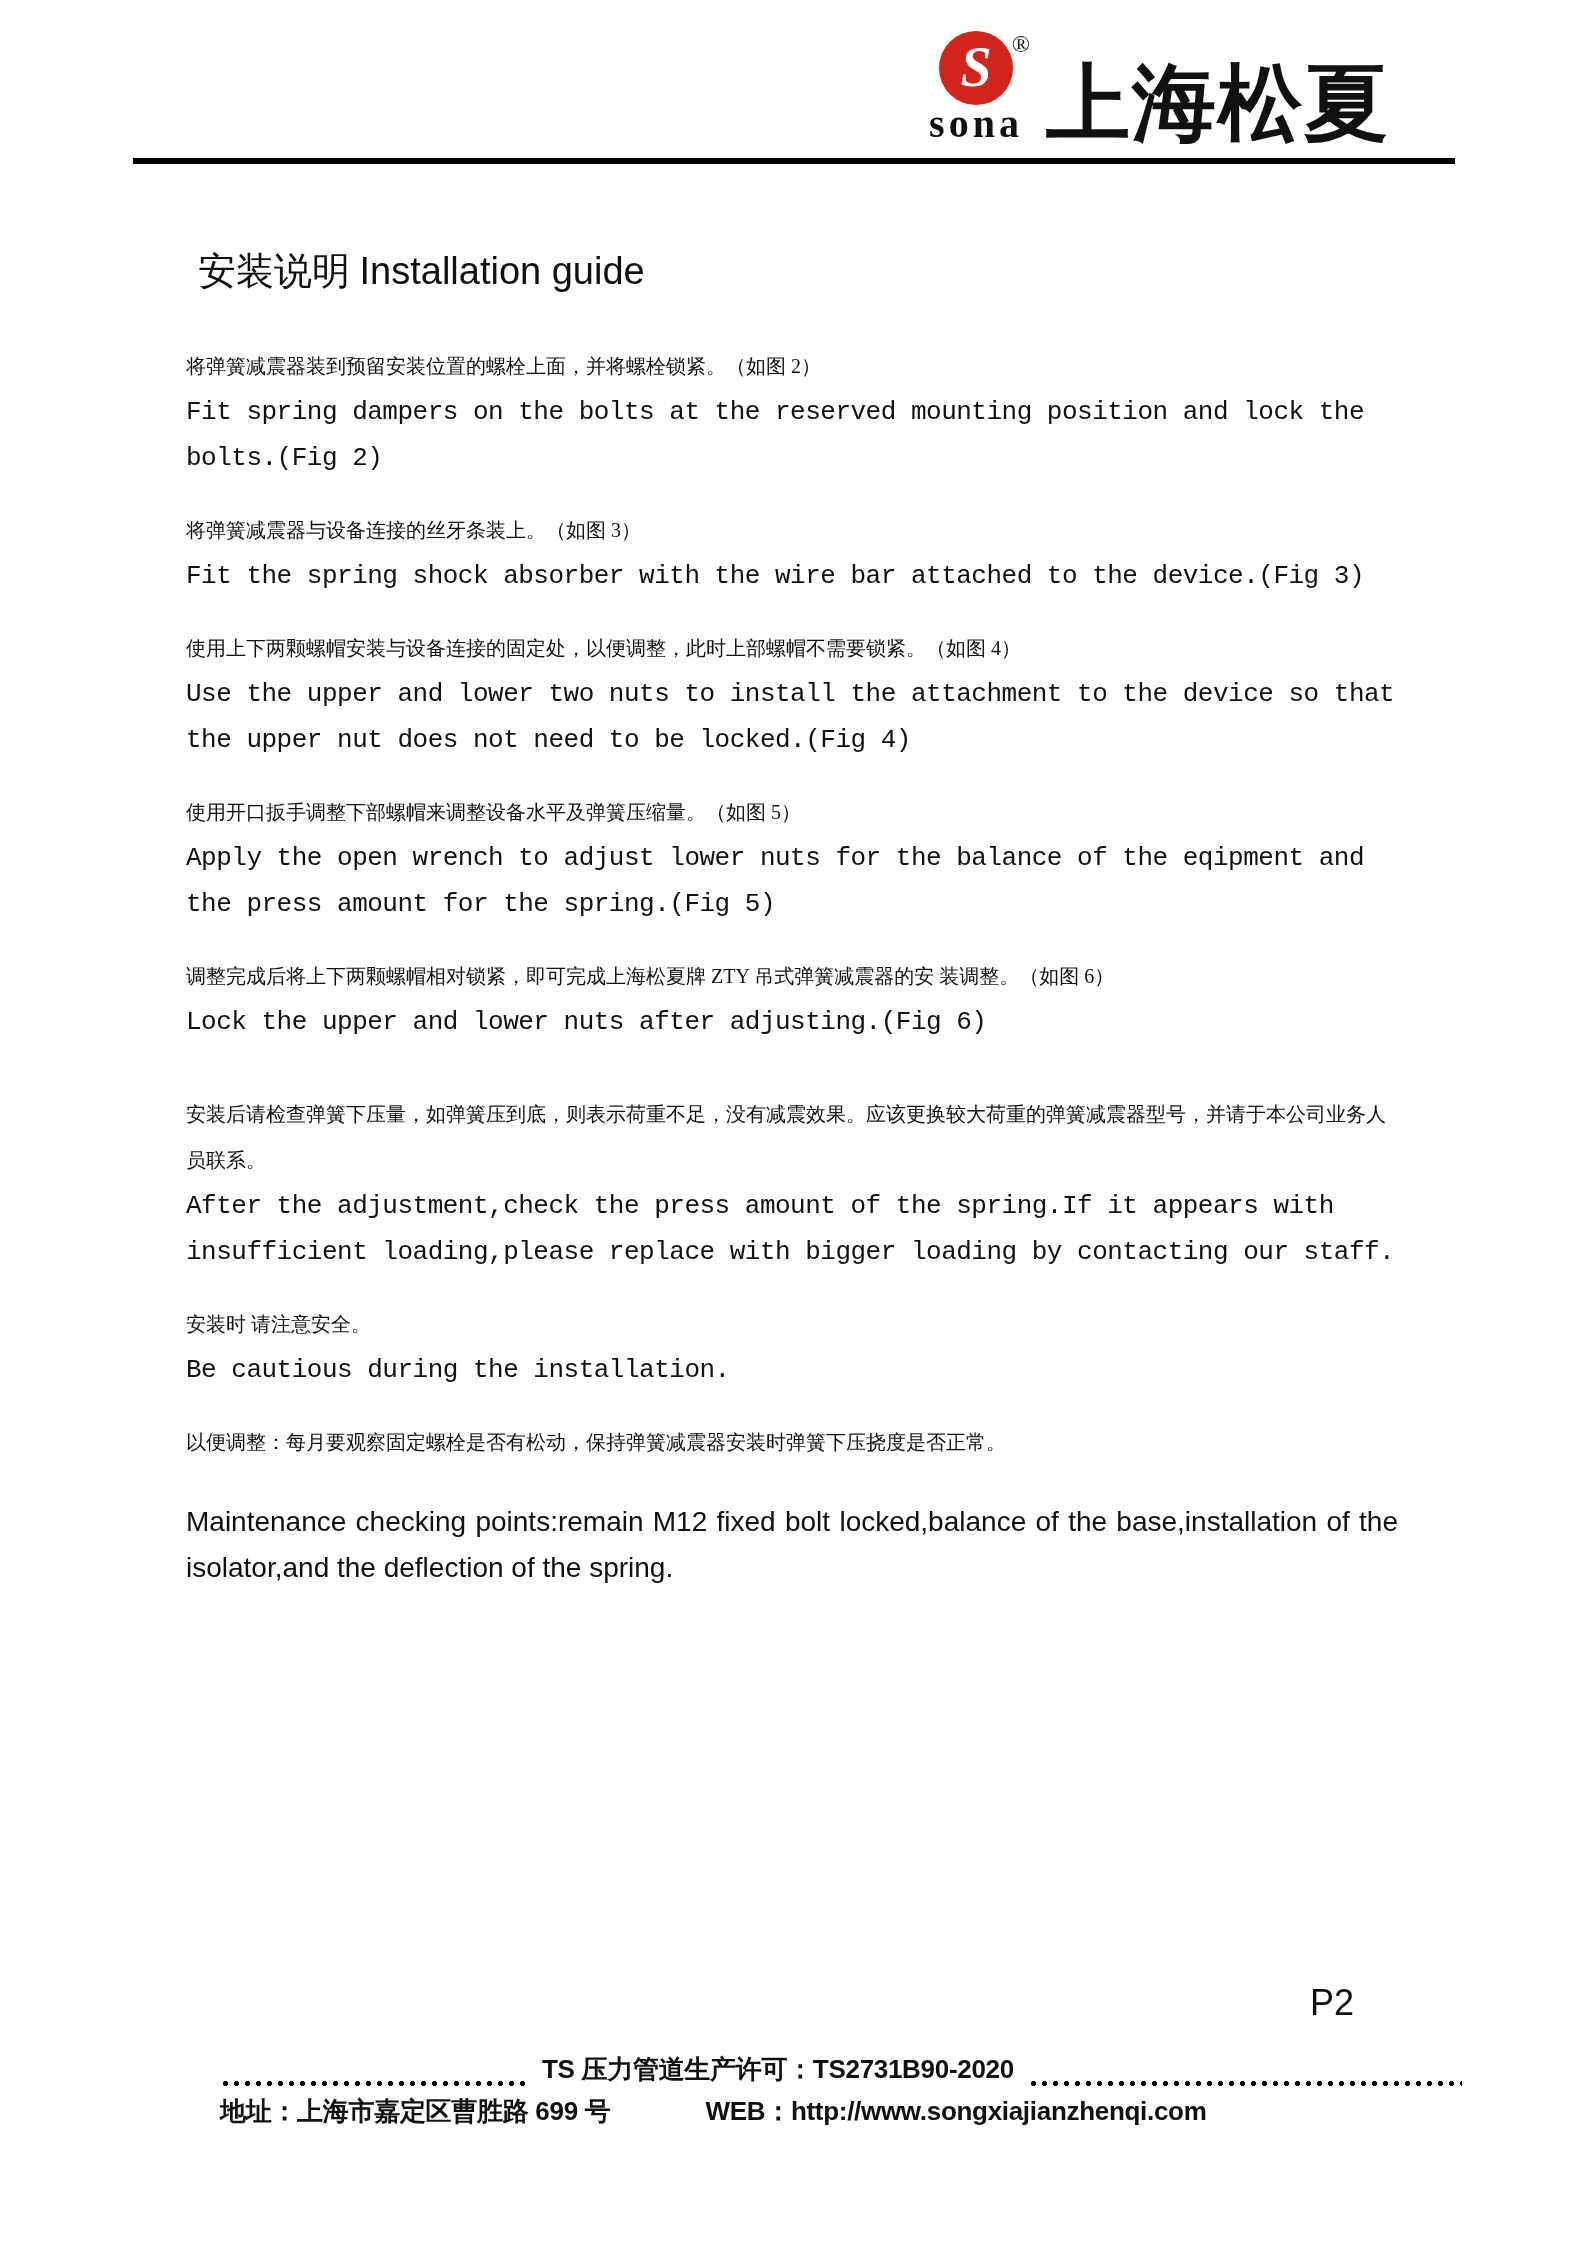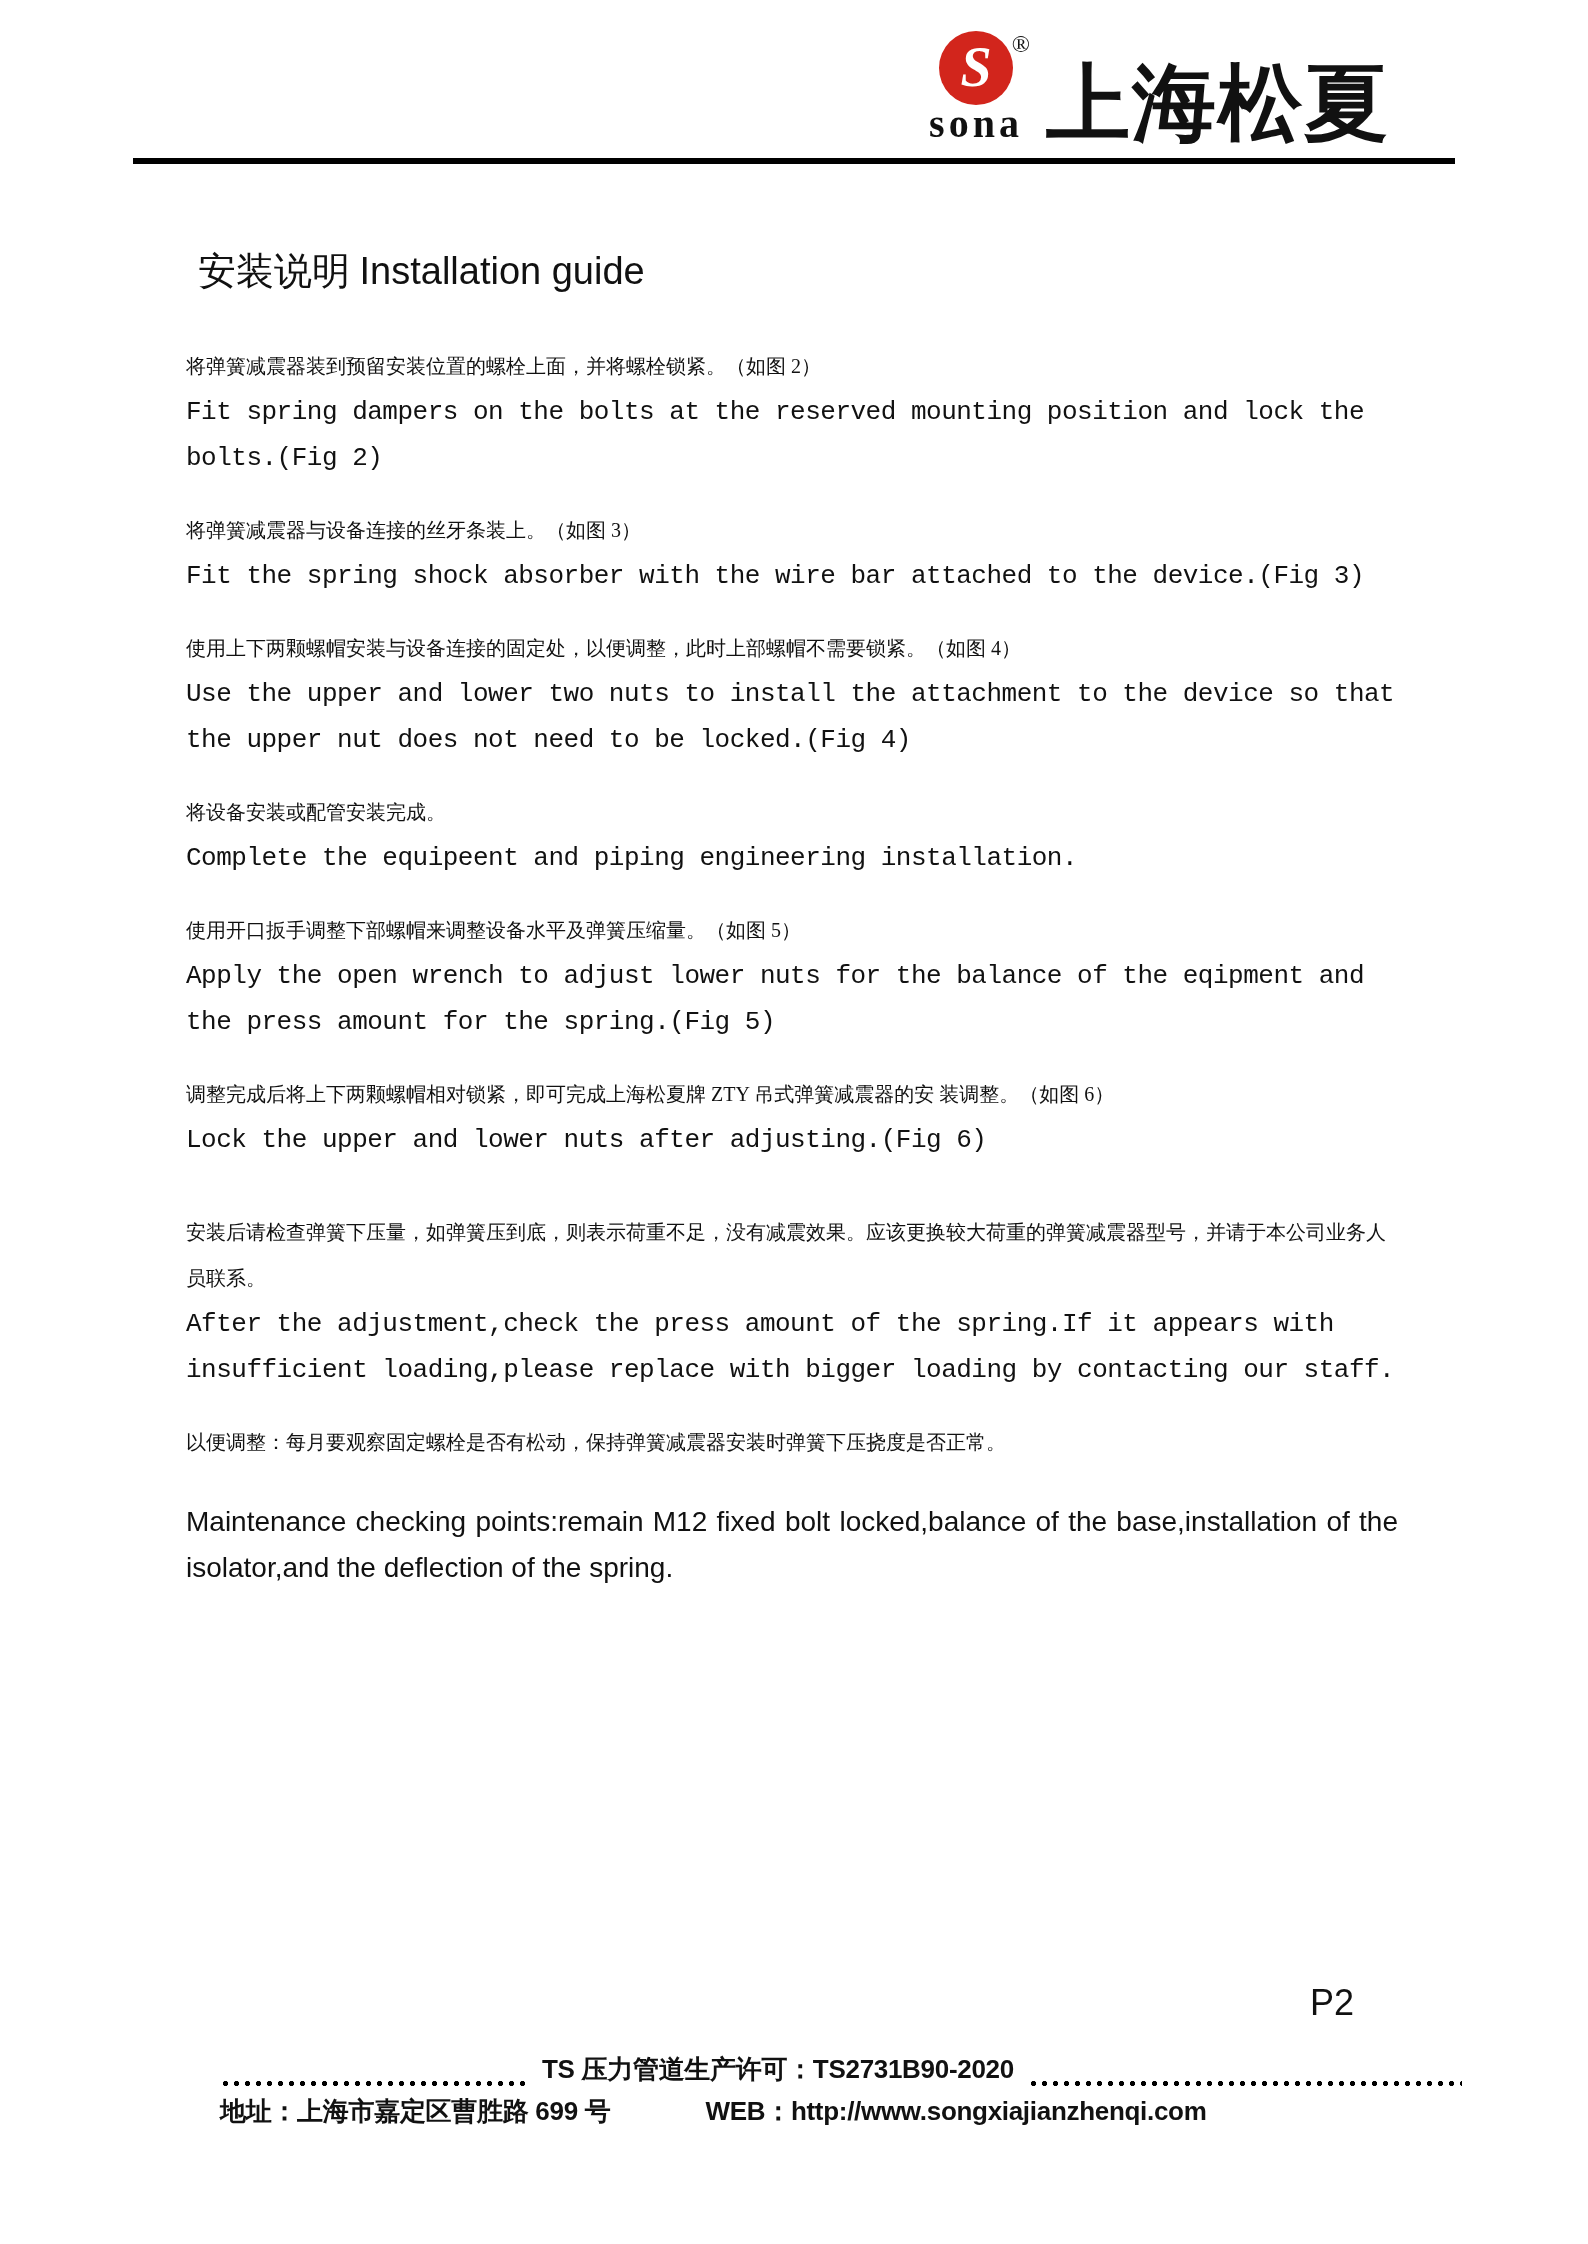--- a/index.html
+++ b/index.html
@@ -77,40 +77,40 @@
     <div class="para">
       <p class="zh">将弹簧减震器与设备连接的丝牙条装上。（如图 3）</p>
       <p class="en">Fit the spring shock absorber with the wire bar attached to the device.(Fig 3)</p>
     </div>
 
     <div class="para">
       <p class="zh">使用上下两颗螺帽安装与设备连接的固定处，以便调整，此时上部螺帽不需要锁紧。（如图 4）</p>
       <p class="en">Use the upper and lower two nuts to install the attachment to the device so that the upper nut does not need to be locked.(Fig 4)</p>
     </div>
 
-    <div class="para">
-      <p class="zh">将设备安装或配管安装完成。</p>
-      <p class="en">Complete the equipeent and piping engineering installation.</p>
-    </div>
 
     <div class="para">
       <p class="zh">使用开口扳手调整下部螺帽来调整设备水平及弹簧压缩量。（如图 5）</p>
       <p class="en">Apply the open wrench to adjust lower nuts for the balance of the eqipment and the press amount for the spring.(Fig 5)</p>
     </div>
 
     <div class="para">
       <p class="zh">调整完成后将上下两颗螺帽相对锁紧，即可完成上海松夏牌 ZTY 吊式弹簧减震器的安 装调整。（如图 6）</p>
       <p class="en">Lock the upper and lower nuts after adjusting.(Fig 6)</p>
     </div>
 
     <div class="para gap-lg">
       <p class="zh">安装后请检查弹簧下压量，如弹簧压到底，则表示荷重不足，没有减震效果。应该更换较大荷重的弹簧减震器型号，并请于本公司业务人员联系。</p>
       <p class="en">After the adjustment,check the press amount of the spring.If it appears with insufficient loading,please replace with bigger loading by contacting our staff.</p>
     </div>
 
+    <div class="para">
+      <p class="zh">安装时 请注意安全。</p>
+      <p class="en">Be cautious during the installation.</p>
+    </div>
 
     <div class="para gap-md">
       <p class="zh">以便调整：每月要观察固定螺栓是否有松动，保持弹簧减震器安装时弹簧下压挠度是否正常。</p>
       <p class="en sans">Maintenance checking points:remain M12 fixed bolt locked,balance of the base,installation of the isolator,and the deflection of the spring.</p>
     </div>
   </main>
 
   <div class="page-number">P2</div>
 
   <div class="footer-license">

